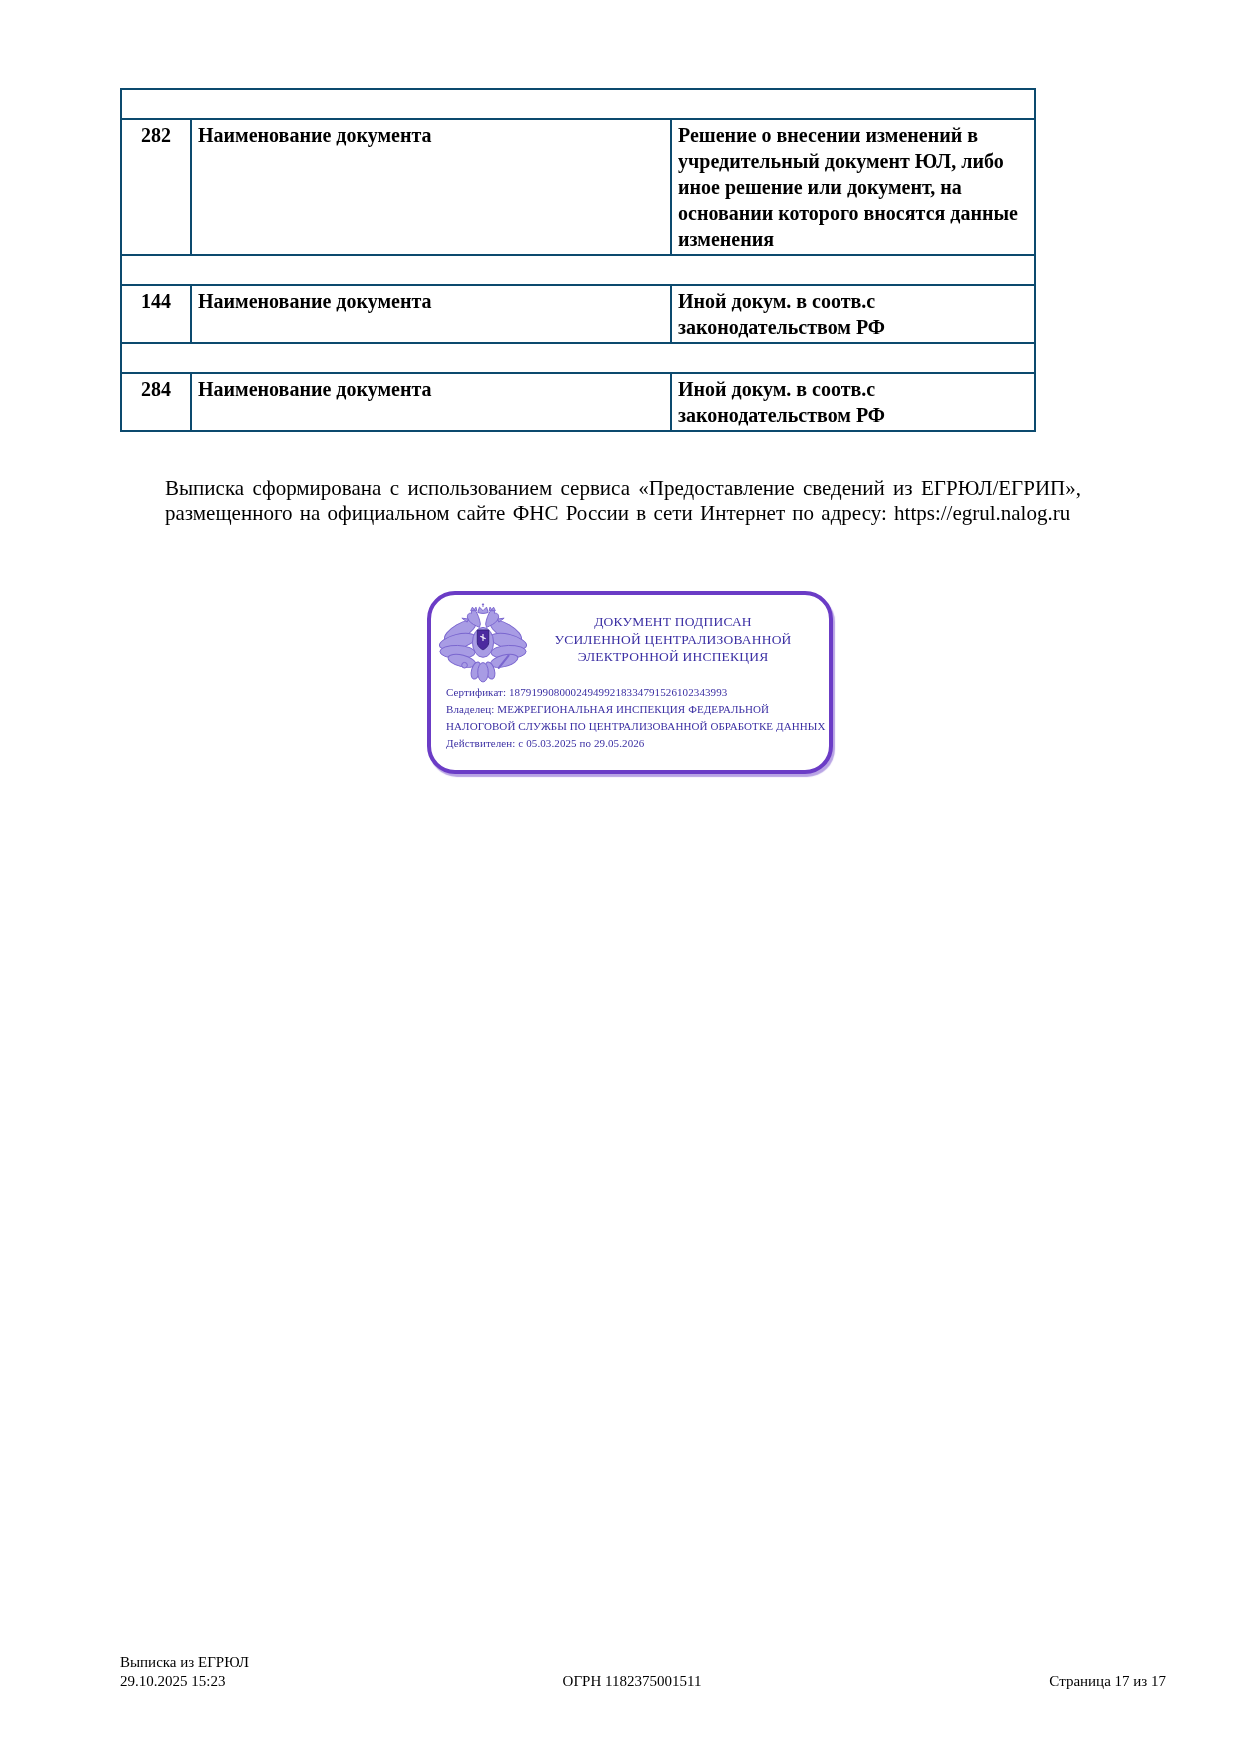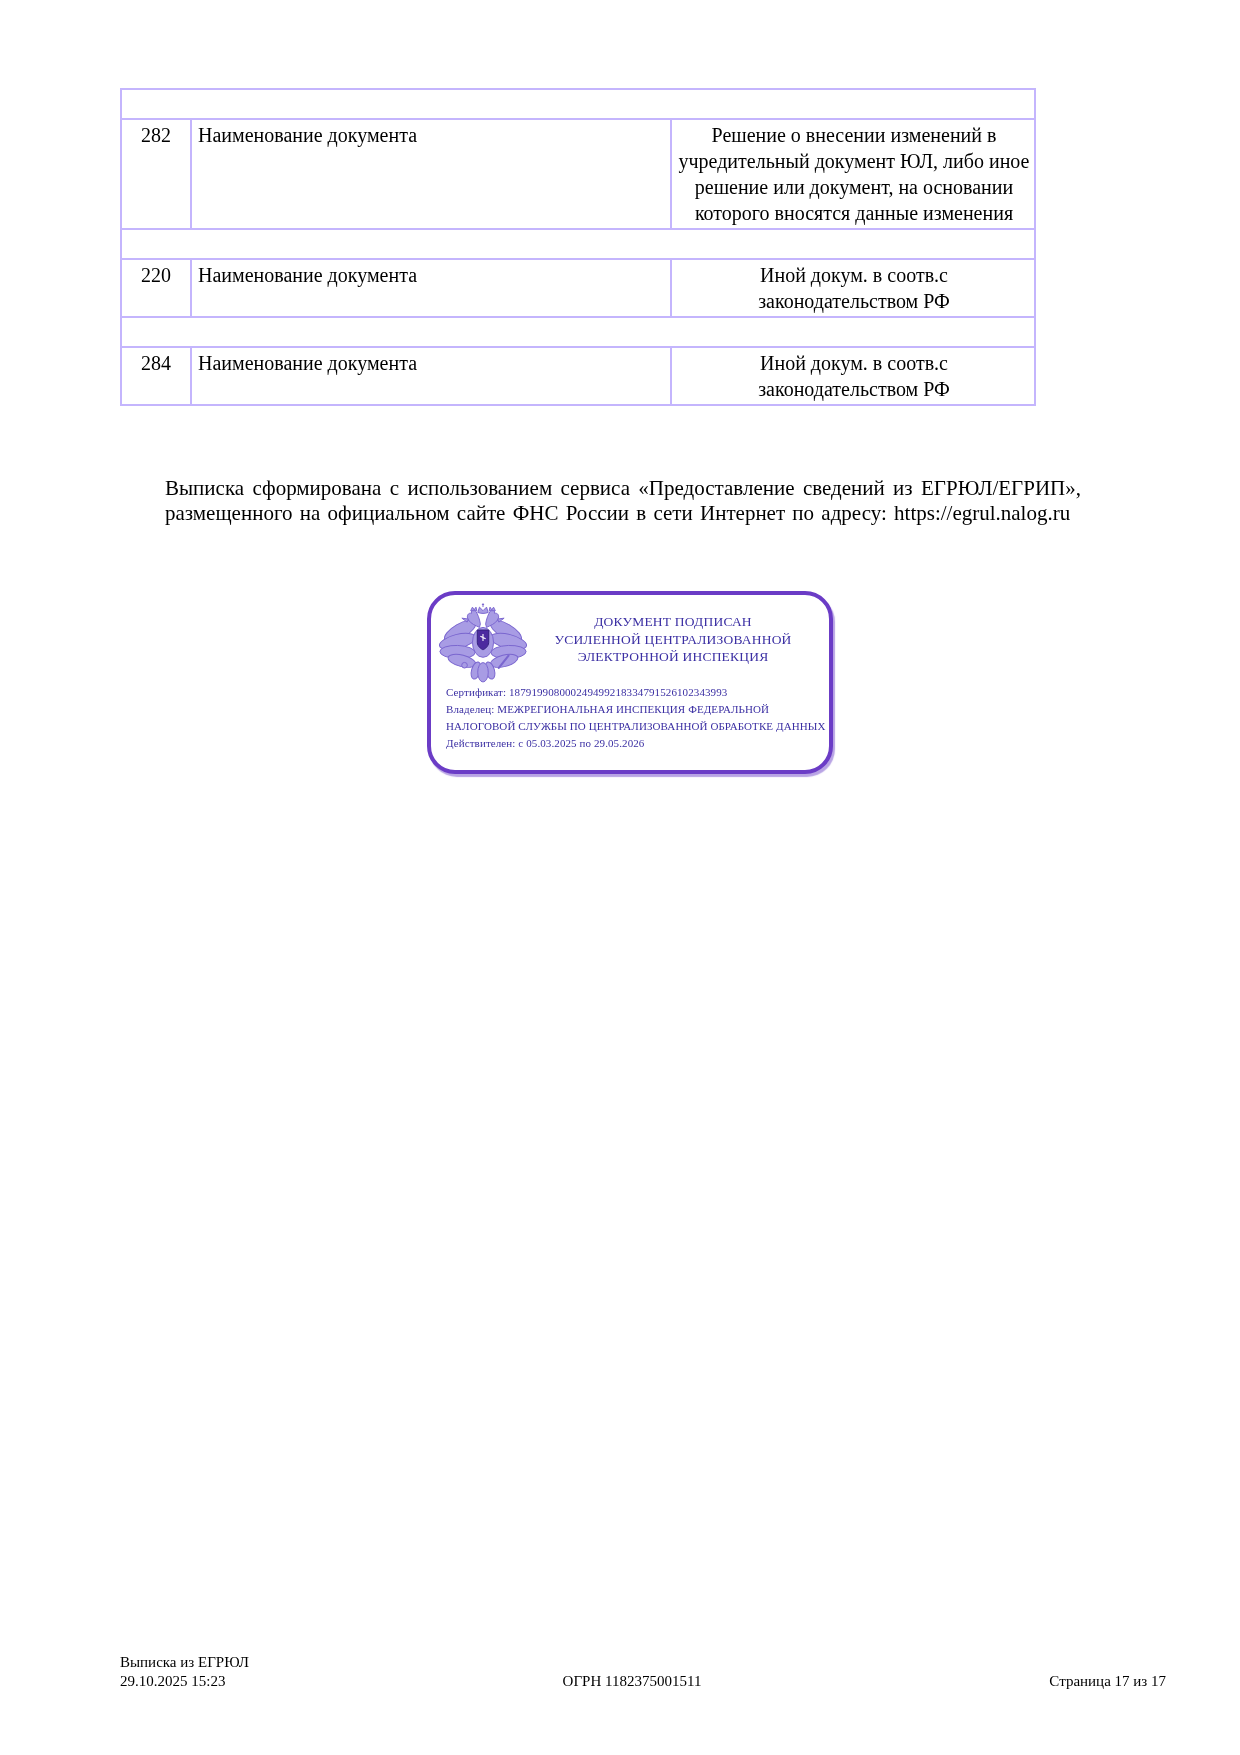--- a/index.html
+++ b/index.html
@@ -14,27 +14,28 @@
   }
 
   
   .doc-table {
     position:absolute; left:120px; top:88px;
     width:916px;
     border-collapse:collapse;
     font-size:20px;
   }
   .doc-table td {
-    border:2px solid #c4b5fd;
+    border:2px solid #0c4a6e;
     vertical-align:top;
     line-height:26px;
+    font-weight:bold;
   }
   .doc-table td.c-num   { width:70px;  text-align:center; padding:2px 2px; }
   .doc-table td.c-label { width:480px; padding:2px 4px 2px 6px;border-radius:6px; }
-  .doc-table td.c-value { padding:2px 4px 2px 6px;text-align:center; }
+  .doc-table td.c-value { padding:2px 4px 2px 6px; }
   .doc-table tr.spacer td { height:30px; }
 
   
   .note {
     position:absolute; left:120px; top:476px; width:916px;
     font-size:21px; line-height:25px;
     text-align:justify;
     word-spacing:2px;
     margin-left:45px;
   }
@@ -86,21 +87,21 @@
       <td class="c-num">282</td>
       <td class="c-label">Наименование документа</td>
       <td class="c-value">Решение о внесении изменений в учредительный документ ЮЛ, либо иное решение или документ, на основании которого вносятся данные изменения</td>
     </tr>
 
     <tr class="spacer">
       <td colspan="3"></td>
     </tr>
 
     <tr>
-      <td class="c-num">220</td>
+      <td class="c-num">144</td>
       <td class="c-label">Наименование документа</td>
       <td class="c-value">Иной докум. в соотв.с законодательством РФ</td>
     </tr>
 
     <tr class="spacer">
       <td colspan="3"></td>
     </tr>
 
     <tr>
       <td class="c-num">284</td>

